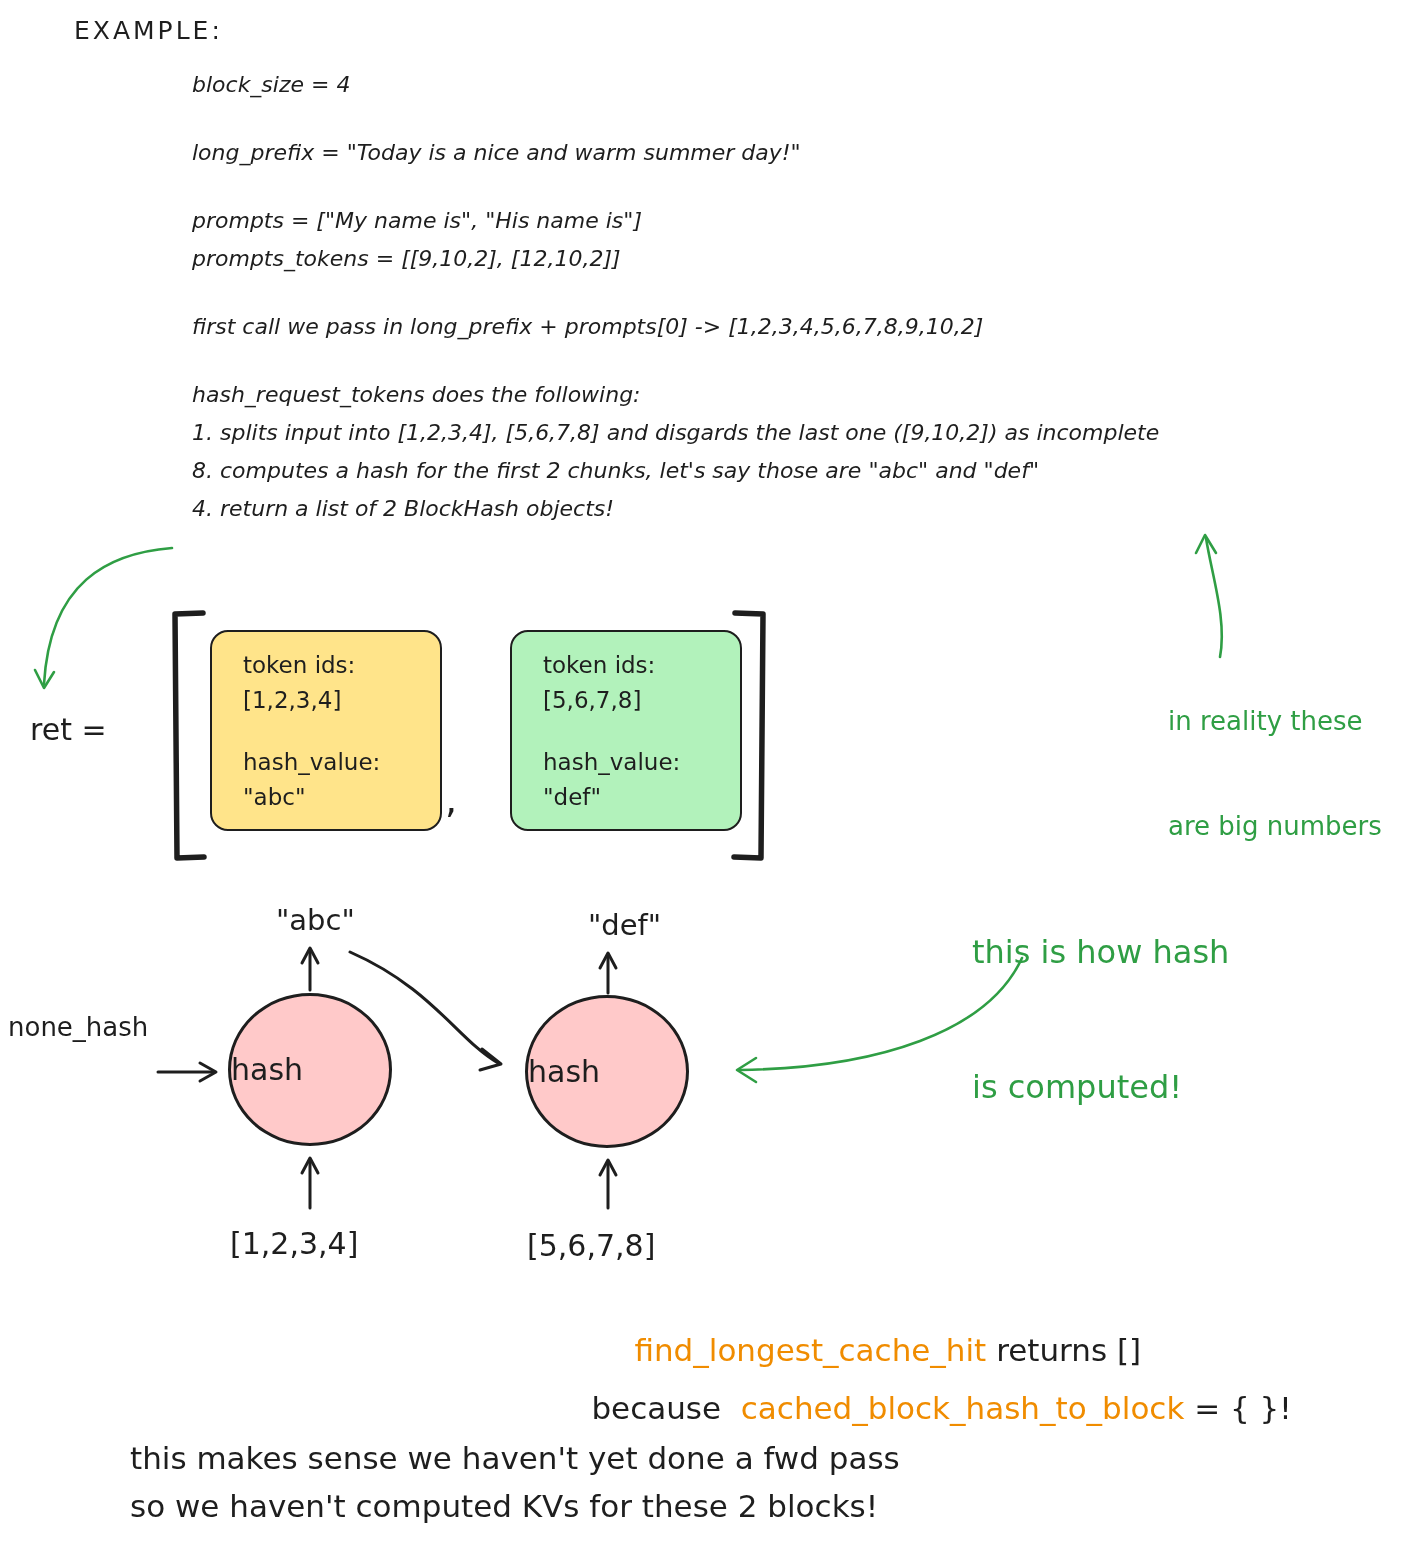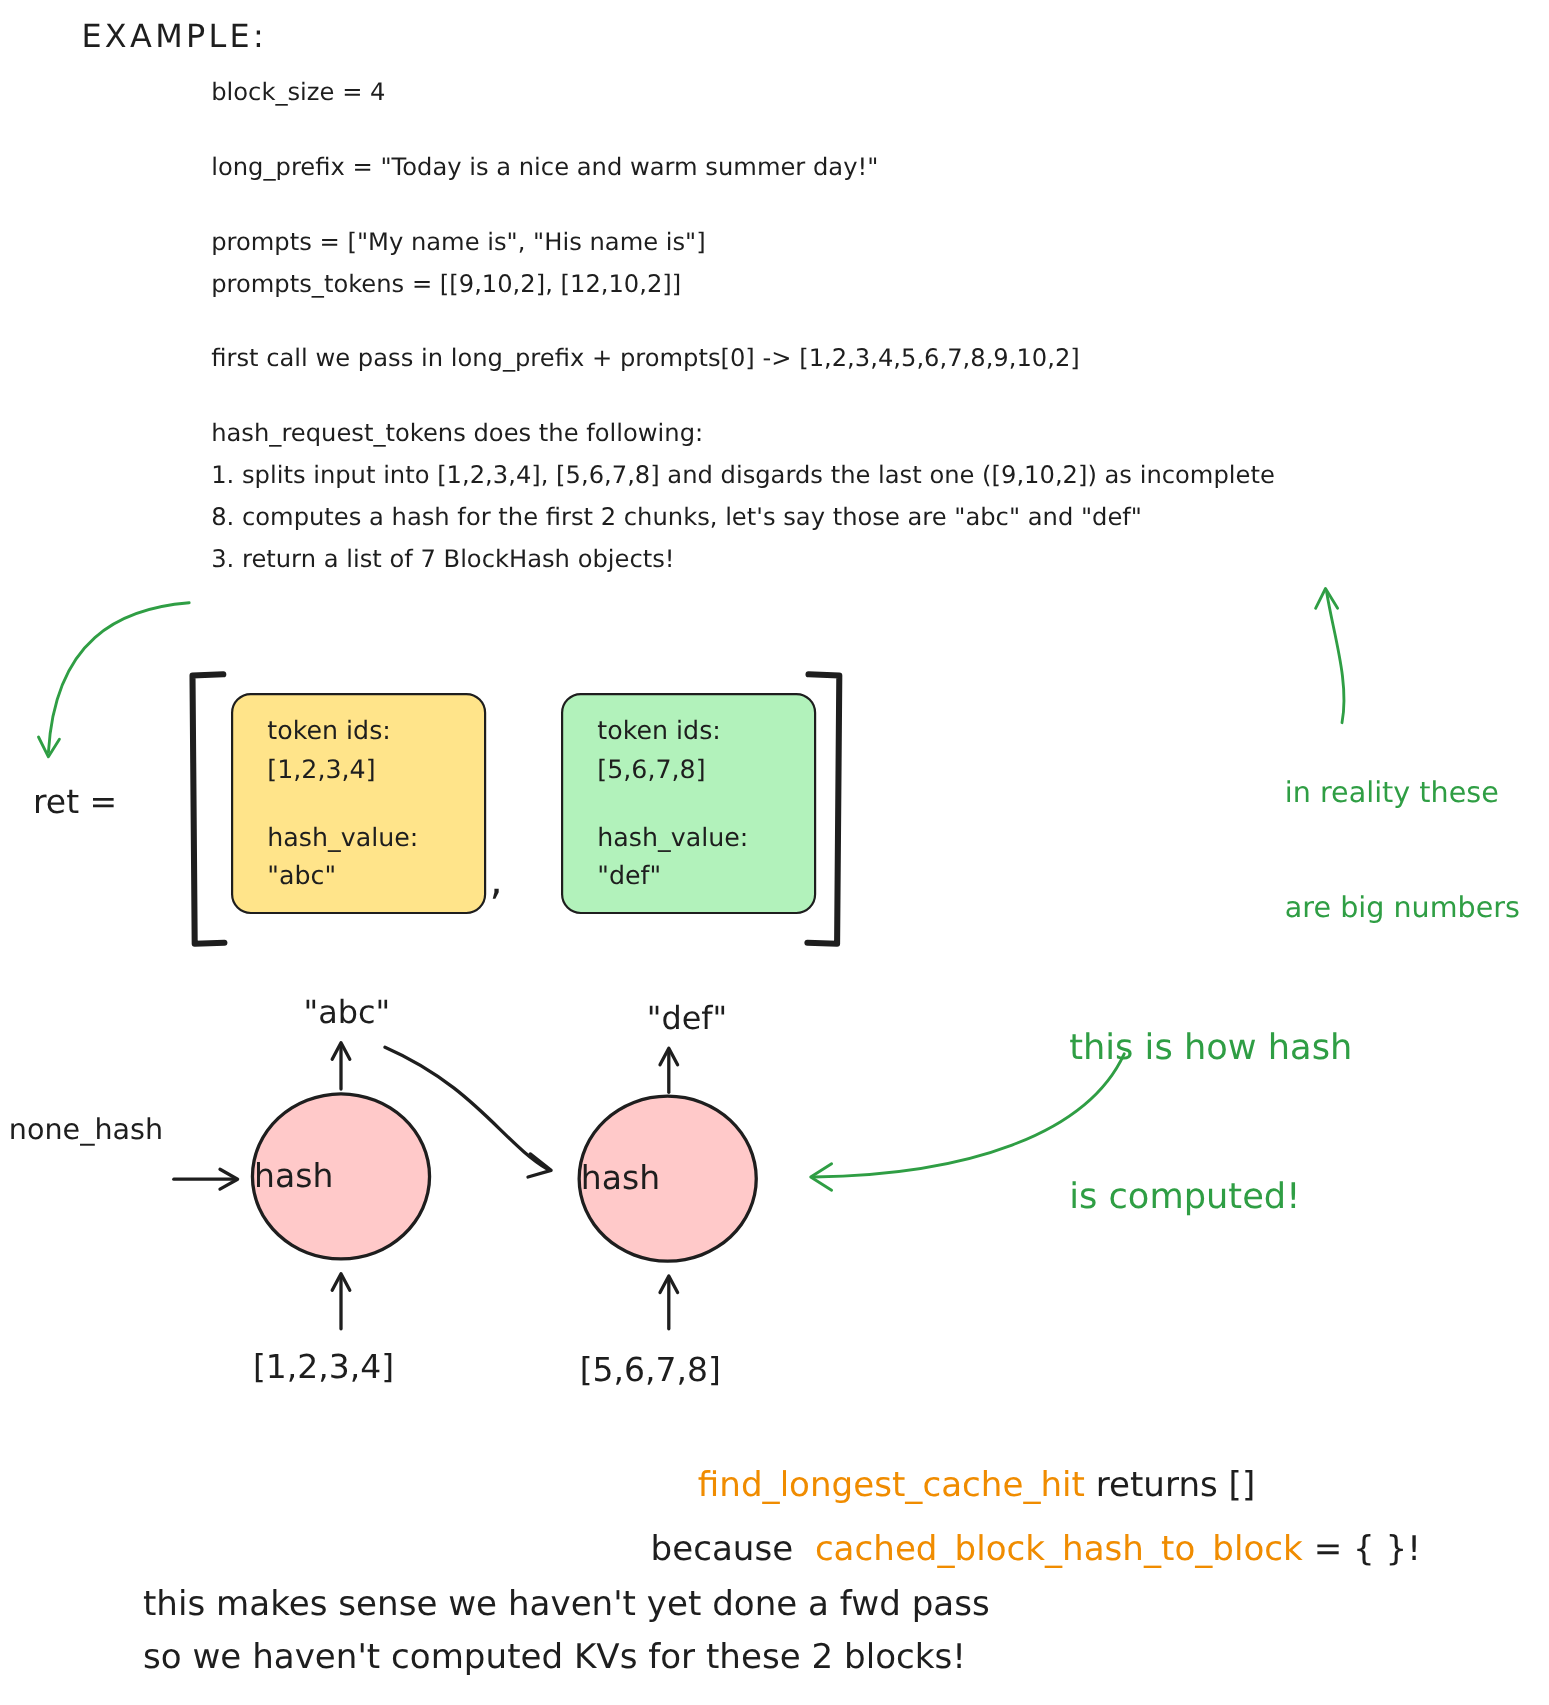--- a/index.html
+++ b/index.html
@@ -12,22 +12,22 @@
   }
   *{margin:0;padding:0;box-sizing:border-box;}
   body{background:#fff;font-family:"DejaVu Sans",sans-serif;color:var(--ink,#1e1e1e);}
   .canvas{position:relative;width:1408px;height:1550px;background:#fff;overflow:hidden;}
   .abs{position:absolute;}
   .overlay{position:absolute;left:0;top:0;pointer-events:none;}
   svg path{fill:none;stroke-linecap:round;stroke-linejoin:round;}
   svg path.ink{stroke:var(--ink,#1e1e1e);stroke-width:3;}
   svg path.green{stroke:var(--green-ink,#2f9e44);stroke-width:2.6;}
   svg path.thick{stroke-width:5.5;}
-  .title{left:74px;top:16px;font-size:29px;letter-spacing:3px;font-weight:500;}
-  .code-block{left:192px;top:66px;}
+  .title{left:74px;top:16px;font-size:25px;letter-spacing:3px;font-weight:500;}
+  .code-block{left:192px;top:66px;font-style:italic;}
   .code-line{height:38px;line-height:38px;font-size:22px;white-space:pre;}
   .gap{margin-top:30px;}
   .ret-label{left:30px;top:712px;font-size:30px;white-space:pre;}
   .card{width:232px;height:201px;border:2.5px solid var(--ink,#1e1e1e);border-radius:18px;padding:16px 0 0 31px;font-size:23px;line-height:35px;top:630px;}
   .card-yellow{left:210px;background:var(--yellow-fill,#ffe48a);}
   .card-green{left:510px;background:var(--green-fill,#b2f2bb);}
   .card .gap2{margin-top:27px;}
   .comma{left:445px;top:778px;font-size:38px;}
   .green-note{color:var(--green-ink,#2f9e44);white-space:pre;}
   .note-small{left:1168px;top:634px;font-size:26px;line-height:35px;}
@@ -84,21 +84,21 @@
 
   <div class="abs code-block">
     <div class="code-line">block_size = 4</div>
     <div class="code-line gap">long_prefix = "Today is a nice and warm summer day!"</div>
     <div class="code-line gap">prompts = ["My name is", "His name is"]</div>
     <div class="code-line">prompts_tokens = [[9,10,2], [12,10,2]]</div>
     <div class="code-line gap">first call we pass in long_prefix + prompts[0] -&gt; [1,2,3,4,5,6,7,8,9,10,2]</div>
     <div class="code-line gap">hash_request_tokens does the following:</div>
     <div class="code-line">1. splits input into [1,2,3,4], [5,6,7,8] and disgards the last one ([9,10,2]) as incomplete</div>
     <div class="code-line">8. computes a hash for the first 2 chunks, let's say those are "abc" and "def"</div>
-    <div class="code-line">3. return a list of 7 BlockHash objects!</div>
+    <div class="code-line">4. return a list of 2 BlockHash objects!</div>
   </div>
 
   <div class="abs green-note note-small">
     <div>in reality these</div>
     <div>are big numbers</div>
   </div>
 
   <div class="abs ret-label">ret =</div>
 
   <div class="abs card card-yellow">

